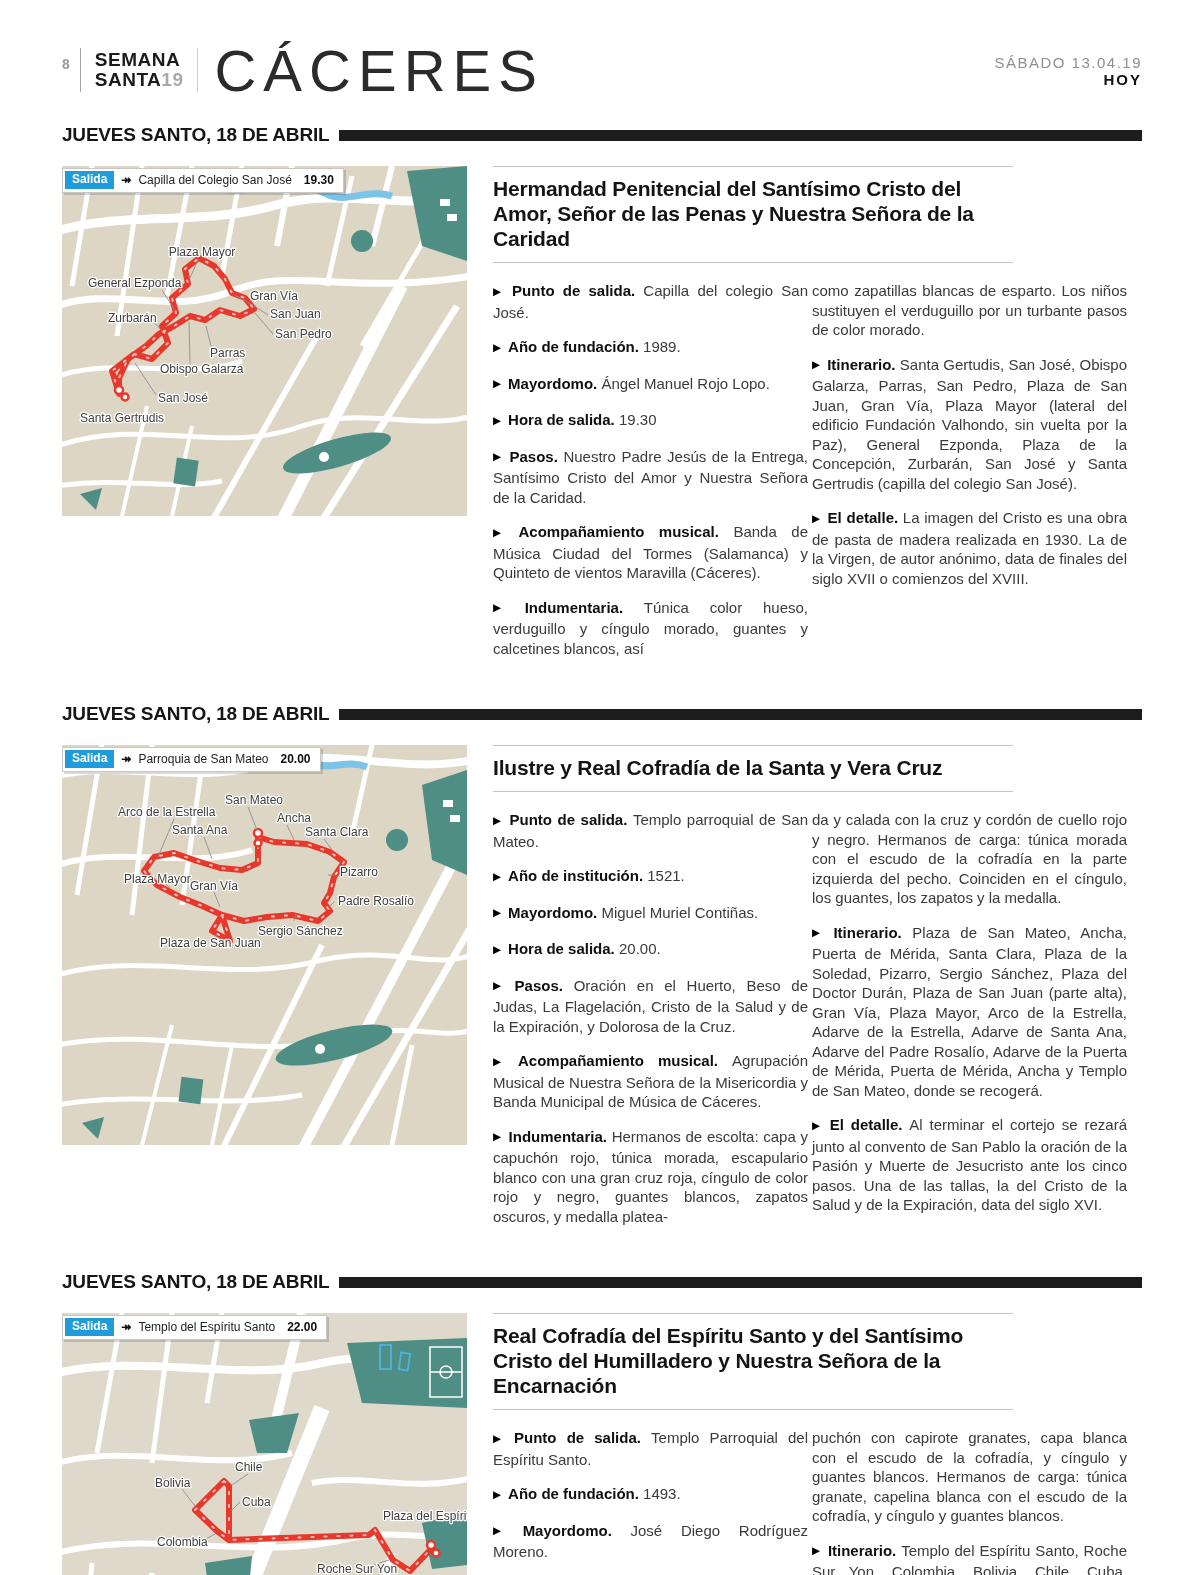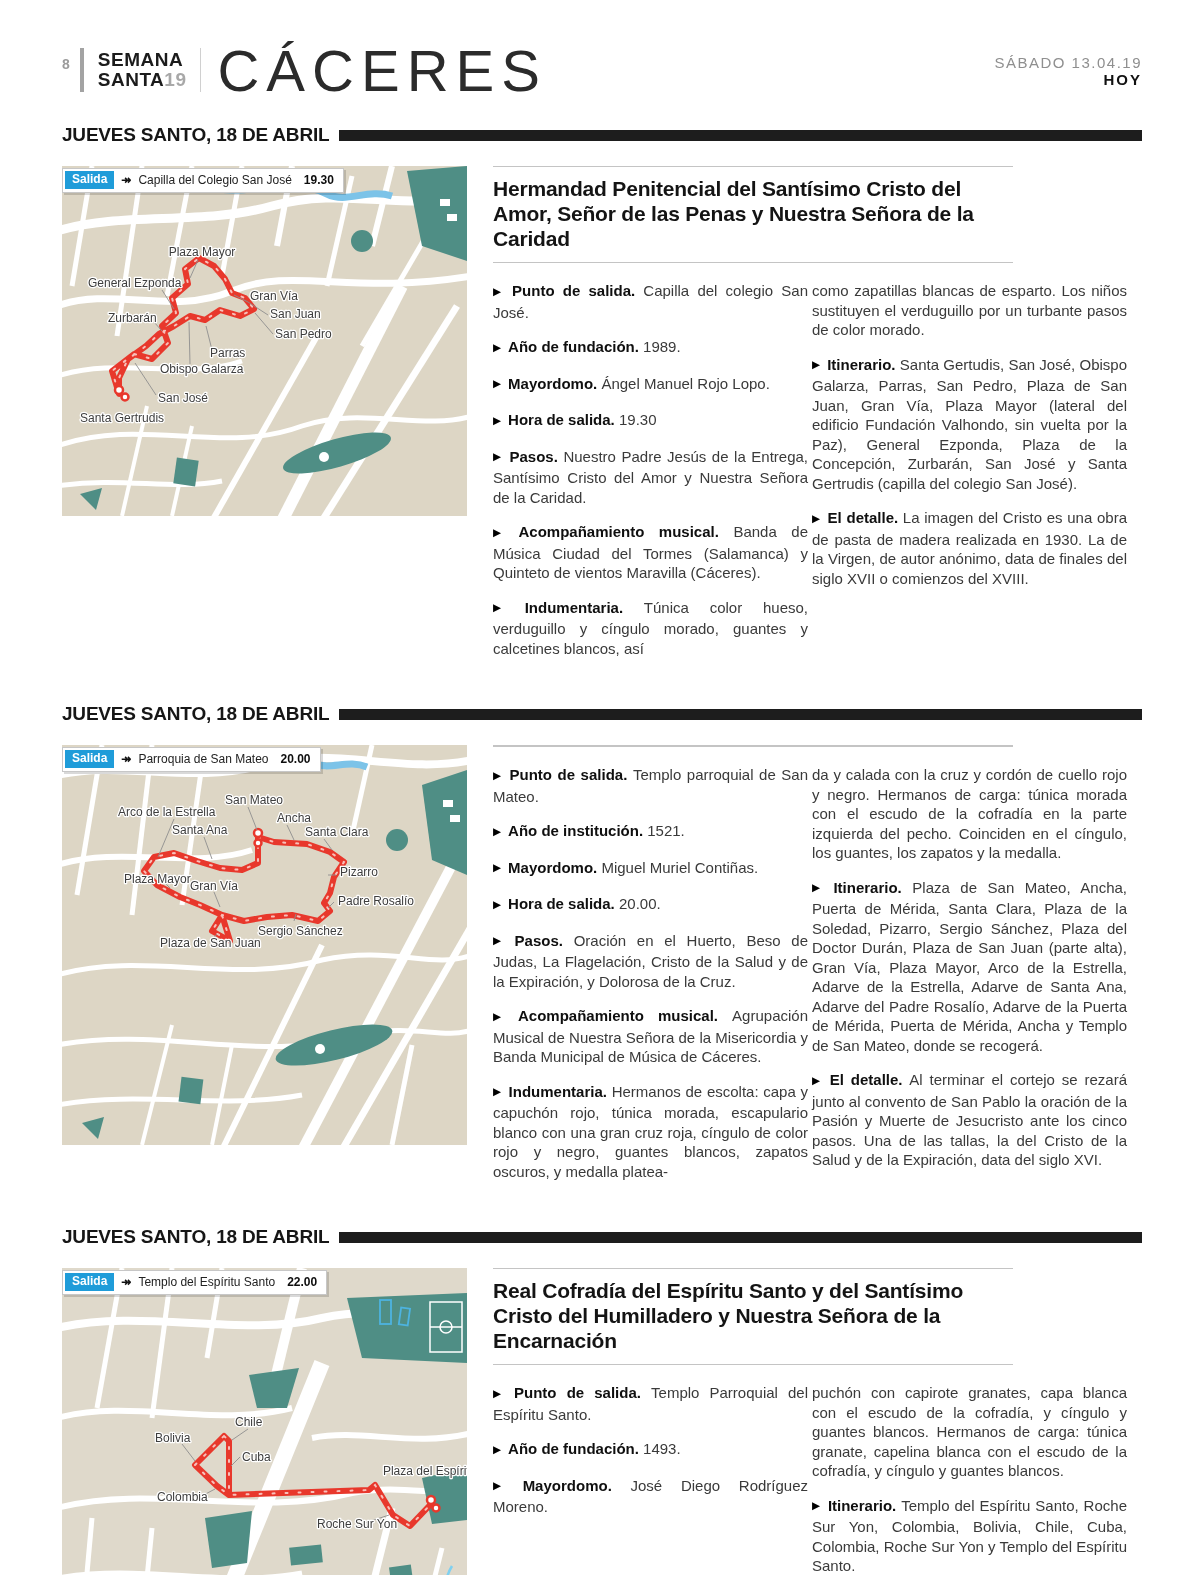--- a/index.html
+++ b/index.html
@@ -2,21 +2,21 @@
 <html><head>
 <meta charset="utf-8">
 <style>
   html,body{margin:0;padding:0;background:#ffffff;}
   body{width:1200px;height:1575px;overflow:hidden;font-family:"Liberation Sans",sans-serif;color:#3a3a3a;}
   .page{padding:48px 58px 0 62px;}
 
   
   .masthead{display:flex;align-items:flex-start;}
   .pagenum{color:#9b9b9b;font-weight:700;font-size:14px;margin-top:8px;}
-  .brand{margin:0 16px 0 10px;padding:2px 14px;border-left:4px solid #a3a3a3;border-right:1px solid #d0d0d0;
+  .brand{margin:0 16px 0 10px;padding:2px 14px;border-left:1px solid #a3a3a3;border-right:1px solid #d0d0d0;
          font-weight:800;font-size:19px;line-height:20px;letter-spacing:.5px;color:#1b1b1b;white-space:nowrap;}
   .brand .yr{color:#a8a8a8;}
   .city{font-size:58px;letter-spacing:7px;color:#2b2b2b;font-weight:400;line-height:46px;}
   .dateline{margin-left:auto;text-align:right;color:#8f8f8f;font-size:15px;letter-spacing:1.5px;margin-top:6px;}
   .dateline .hoy{display:block;color:#111;font-weight:800;letter-spacing:2px;}
 
   
   .day-row{display:flex;align-items:center;margin-top:30px;}
   .day-title{font-size:19px;font-weight:800;color:#161616;letter-spacing:-.2px;white-space:nowrap;}
   .day-bar{flex:1;height:11px;background:#1d1d1d;margin-left:10px;}
@@ -220,20 +220,21 @@
         </svg>
         <div class="salida-bar">
           <span class="salida-chip">Salida</span>
           <span class="salida-arrow">↠</span>
           <span class="salida-place">Parroquia de San Mateo</span>
           <span class="salida-time">20.00</span>
         </div>
       </div>
       <div class="text-wrap">
         <div class="rule"></div>
+        <h2 class="title">Ilustre y Real Cofradía de la Santa y Vera Cruz</h2>
         <div class="rule"></div>
         <div class="cols">
           <div class="col">
               <p class="item"><b>Punto de salida. </b>Templo parroquial de San Mateo.</p>
               <p class="item"><b>Año de institución. </b>1521.</p>
               <p class="item"><b>Mayordomo. </b>Miguel Muriel Contiñas.</p>
               <p class="item"><b>Hora de salida. </b>20.00.</p>
               <p class="item"><b>Pasos. </b>Oración en el Huerto, Beso de Judas, La Flagelación, Cristo de la Salud y de la Expiración, y Dolorosa de la Cruz.</p>
               <p class="item"><b>Acompañamiento musical. </b>Agrupación Musical de Nuestra Señora de la Misericordia y Banda Municipal de Música de Cáceres.</p>
               <p class="item"><b>Indumentaria. </b>Hermanos de escolta: capa y capuchón rojo, túnica morada, escapulario blanco con una gran cruz roja, cíngulo de color rojo y negro, guantes blancos, zapatos oscuros, y medalla platea-</p>

